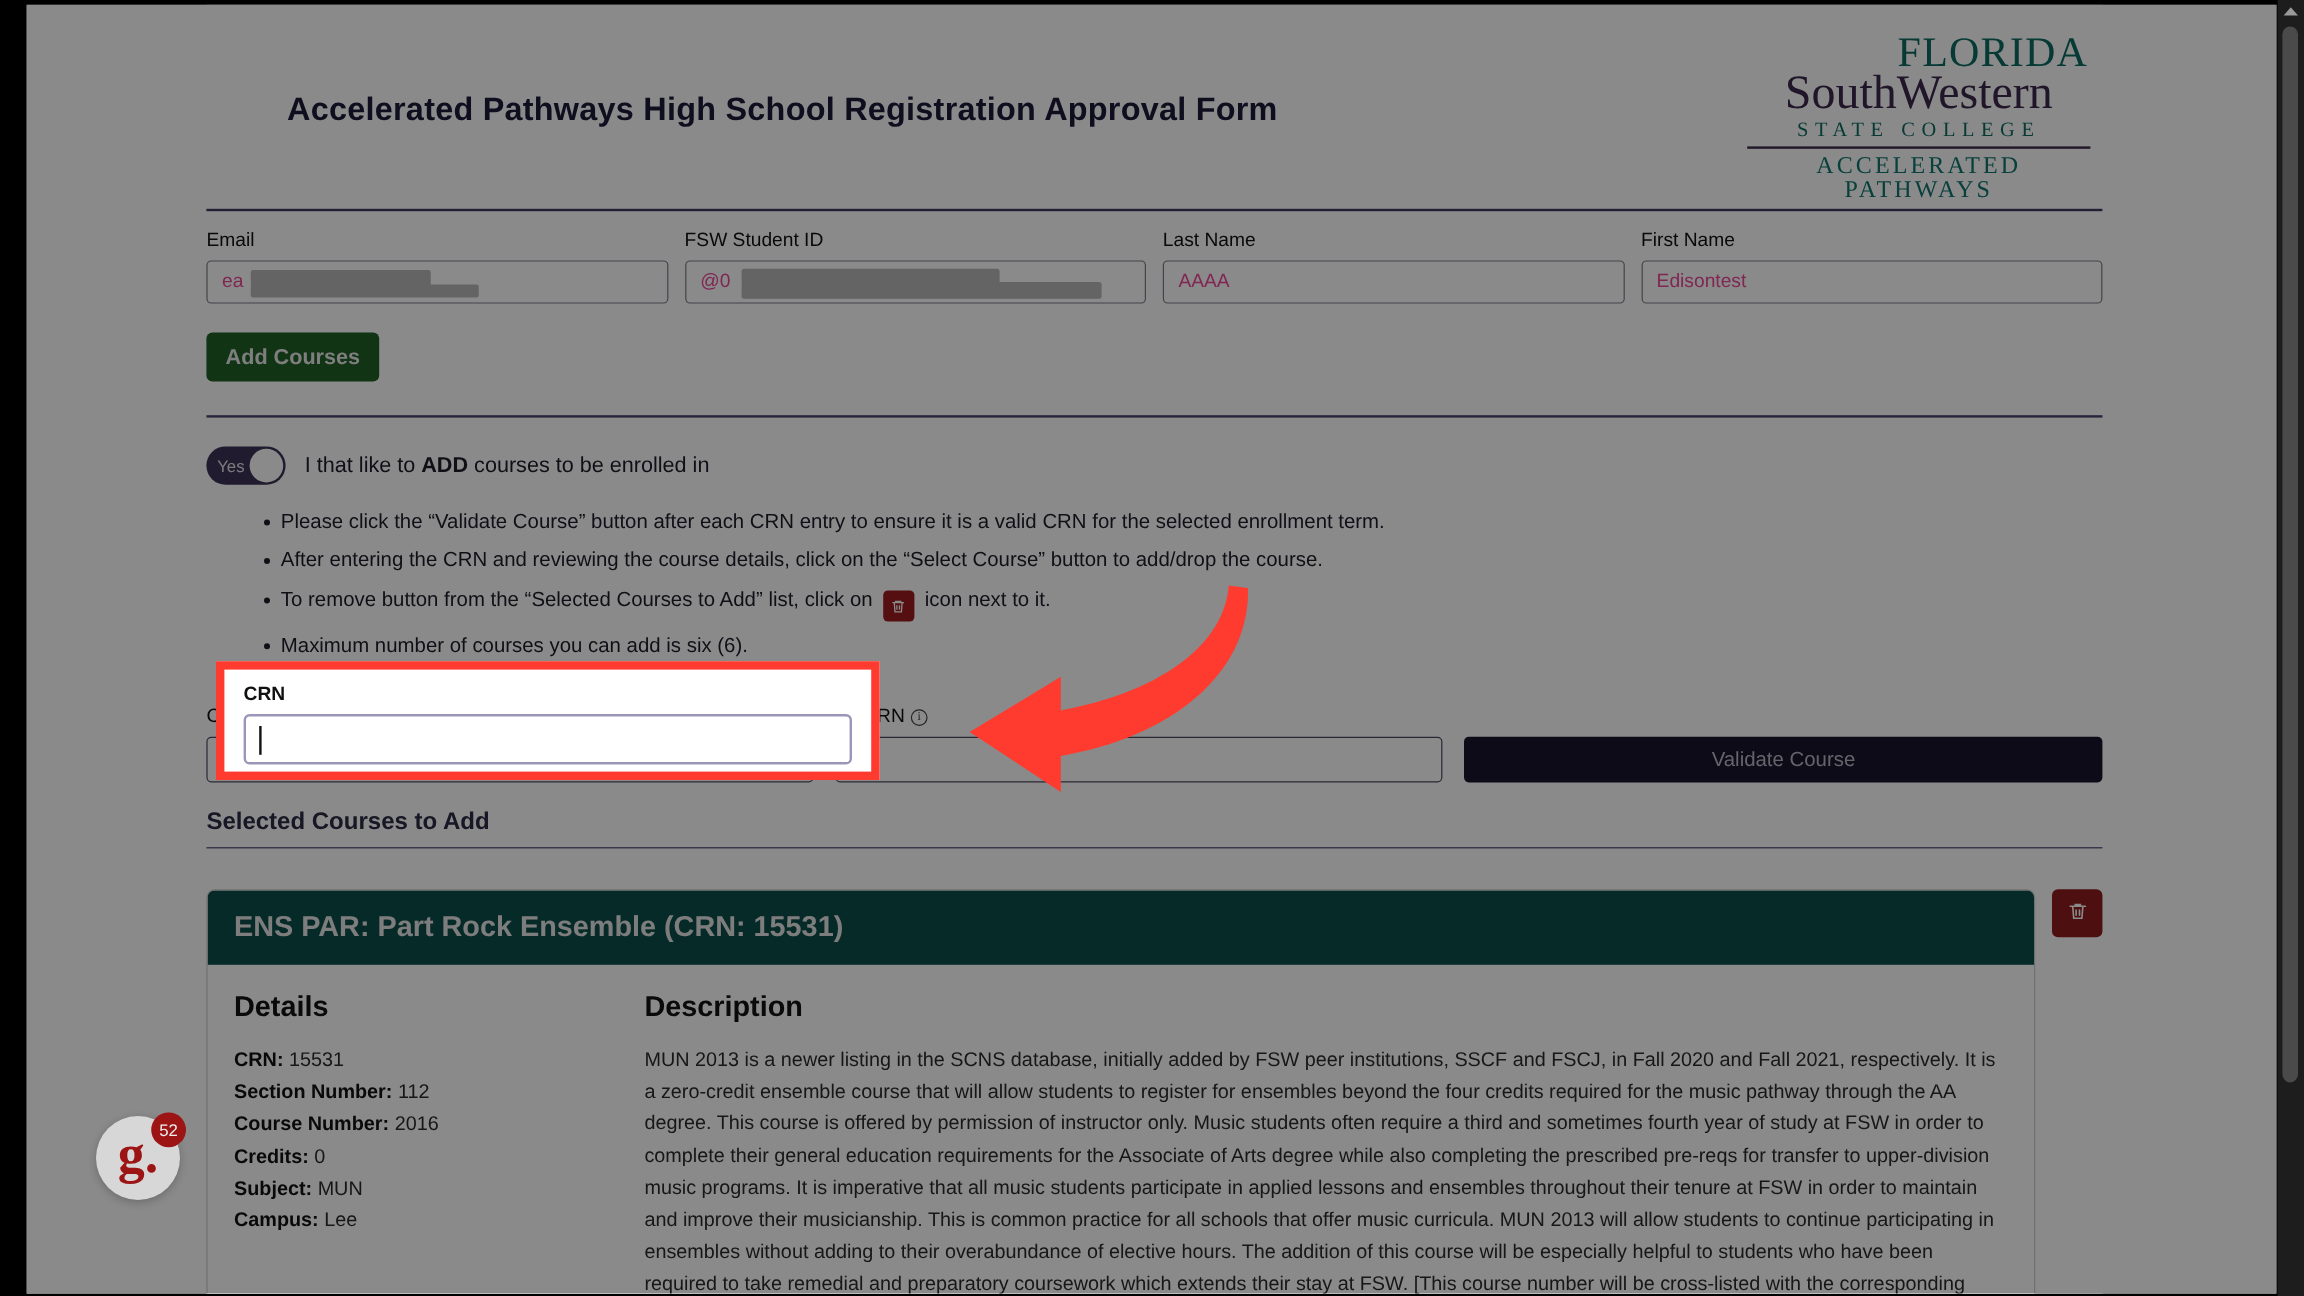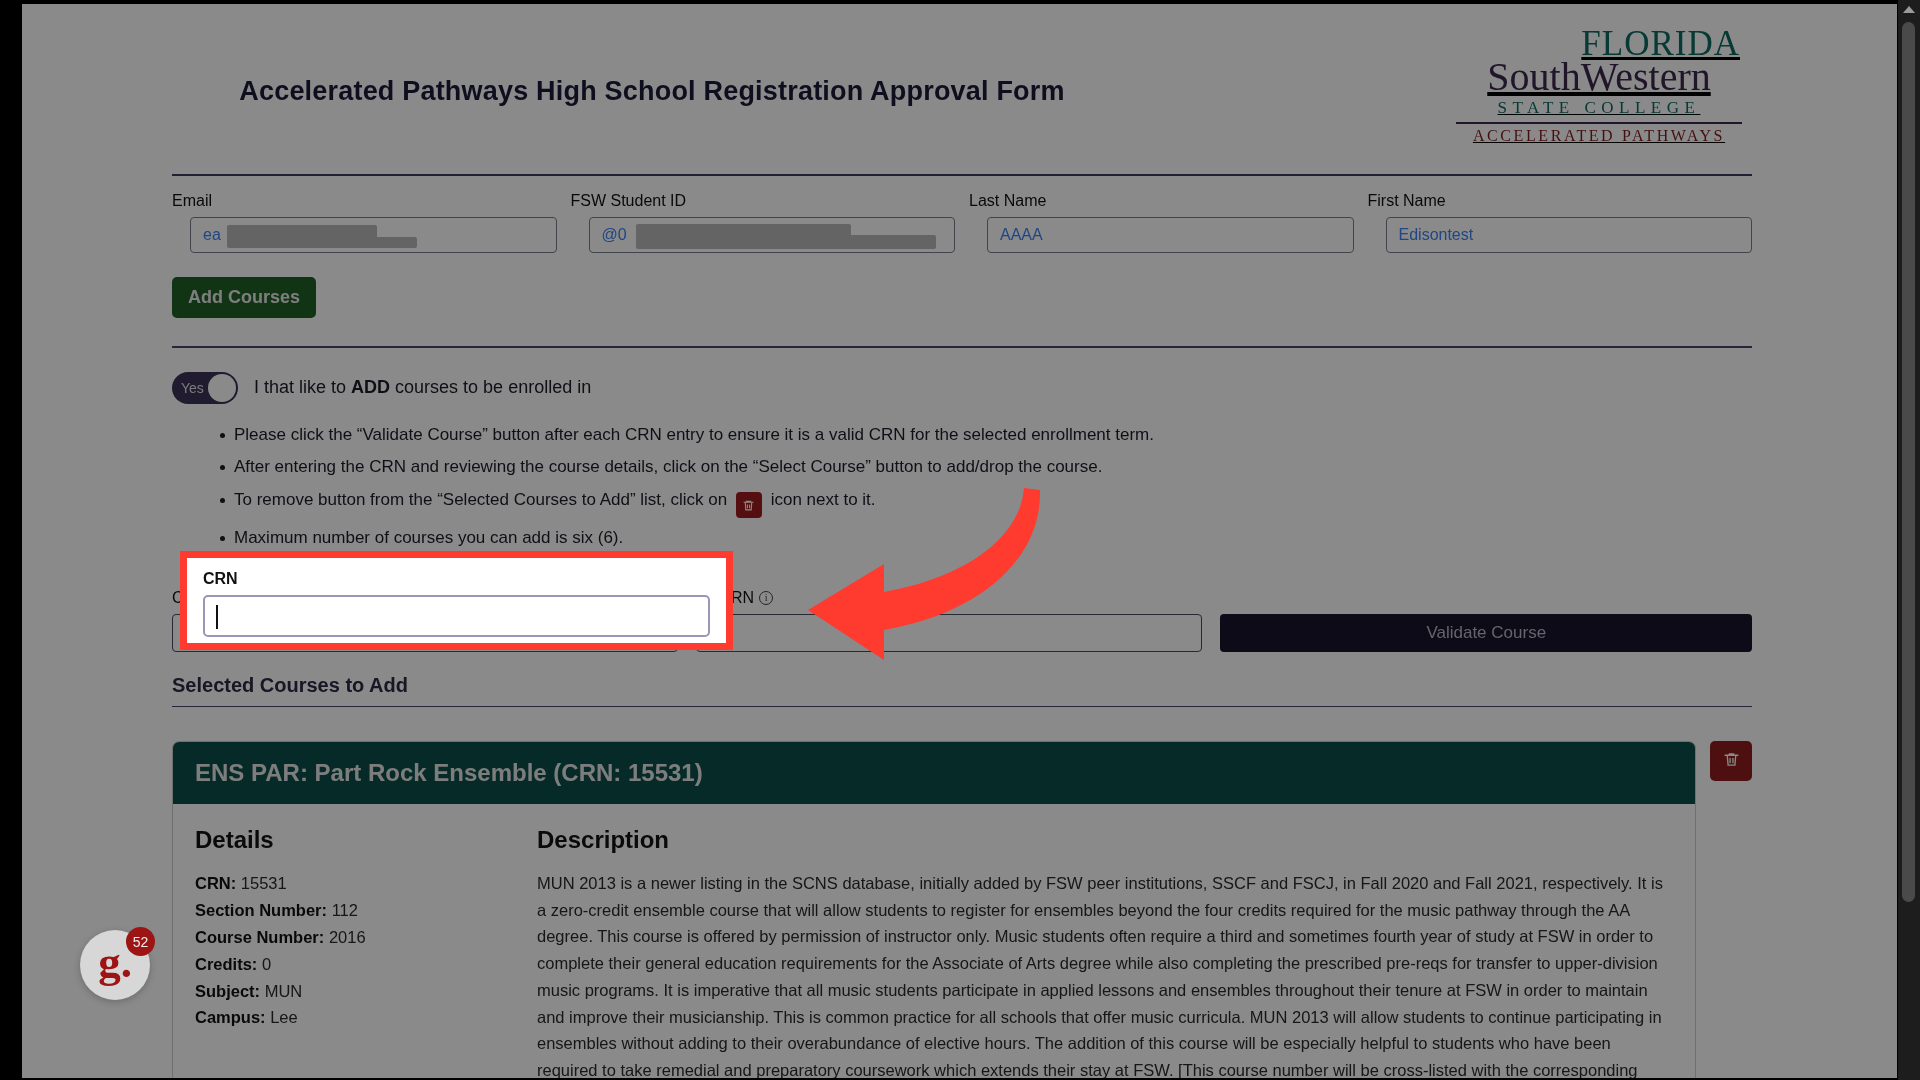--- a/index.html
+++ b/index.html
@@ -68,21 +68,20 @@
   }
 
   
   .logo {
     position: absolute;
     right: 8px;
     top: 22px;
     width: 290px;
     text-align: center;
     line-height: 1;
-    text-decoration: underline;
   }
   .logo-florida {
     font-family: "Liberation Serif", serif;
     font-size: 35px;
     color: #0d6b61;
     letter-spacing: 1px;
     text-align: right;
     padding-right: 4px;
   }
   .logo-sw {
@@ -99,22 +98,22 @@
     letter-spacing: 5.5px;
     margin-top: 2px;
   }
   .logo-rule {
     height: 1.5px;
     background: #3d2a4d;
     margin: 6px 2px 4px 2px;
   }
   .logo-ap {
     font-family: "Liberation Serif", serif;
-    font-size: 16px;
-    color: #7f1d1d;
+    font-size: 20px;
+    color: #0f766e;
     letter-spacing: 2.6px;
   }
 
   .hr-purple {
     height: 2px;
     background: #3f3a63;
     margin: 0 0 0 0;
   }
 
   
@@ -132,24 +131,23 @@
   .field-input {
     position: relative;
     height: 36px;
     border: 1px solid #7b7f8c;
     border-radius: 4px;
     background: #ffffff;
     display: flex;
     align-items: center;
     padding: 0 12px;
     font-size: 16px;
-    color: #3b82f6;
+    color: #ec4899;
     overflow: hidden;
     white-space: nowrap;
-    margin-left: 18px;
   }
   .redact {
     position: absolute;
     background: #b9b9b9;
     border-radius: 2px;
   }
   .redact.email-a { left: 36px; top: 7px; width: 150px; height: 14px; }
   .redact.email-b { left: 36px; top: 19px; width: 190px; height: 11px; }
   .redact.sid-a  { left: 46px; top: 6px;  width: 215px; height: 13px; }
   .redact.sid-b  { left: 46px; top: 17px; width: 300px; height: 14px; }

